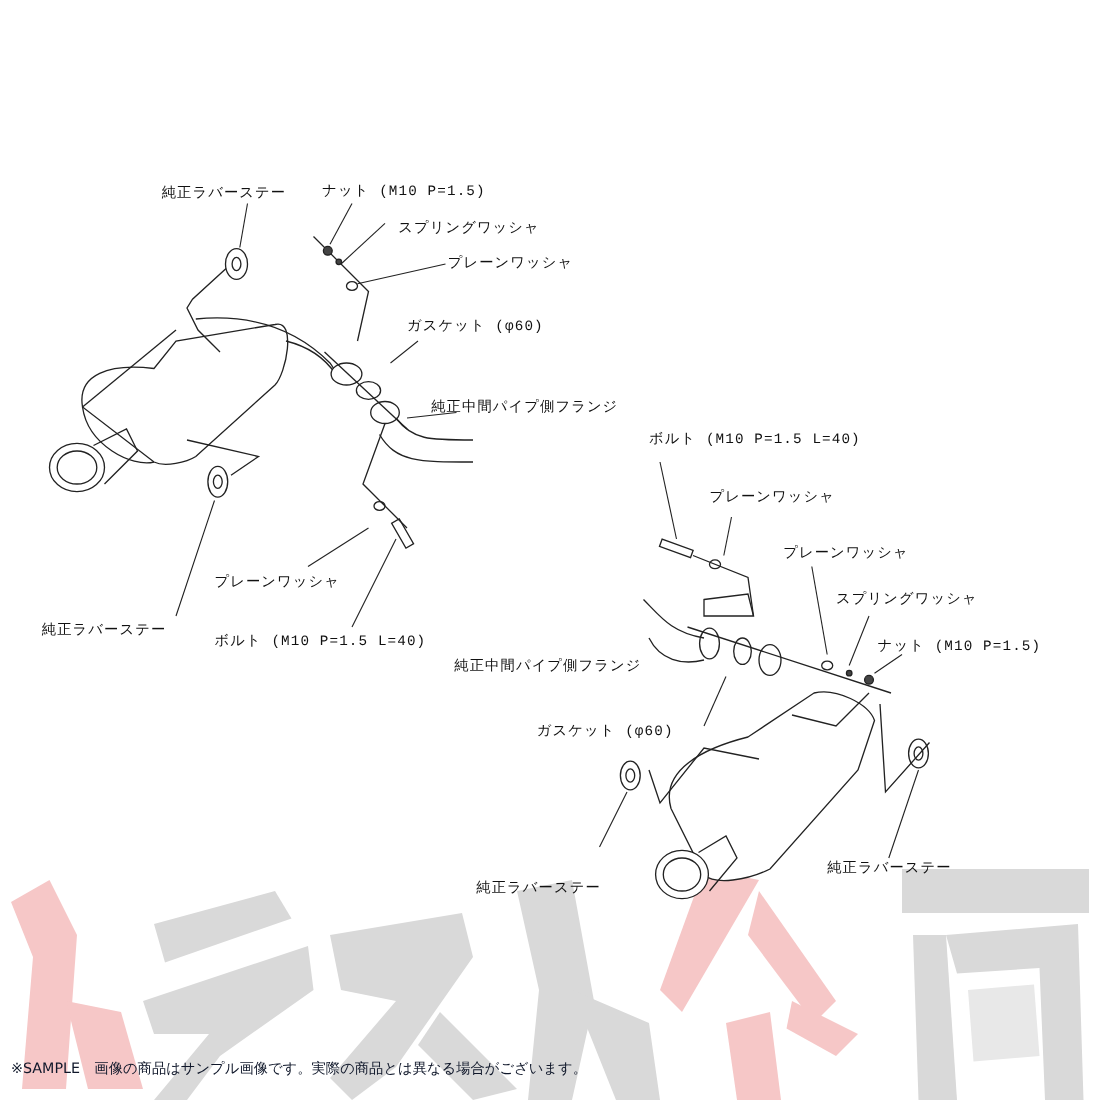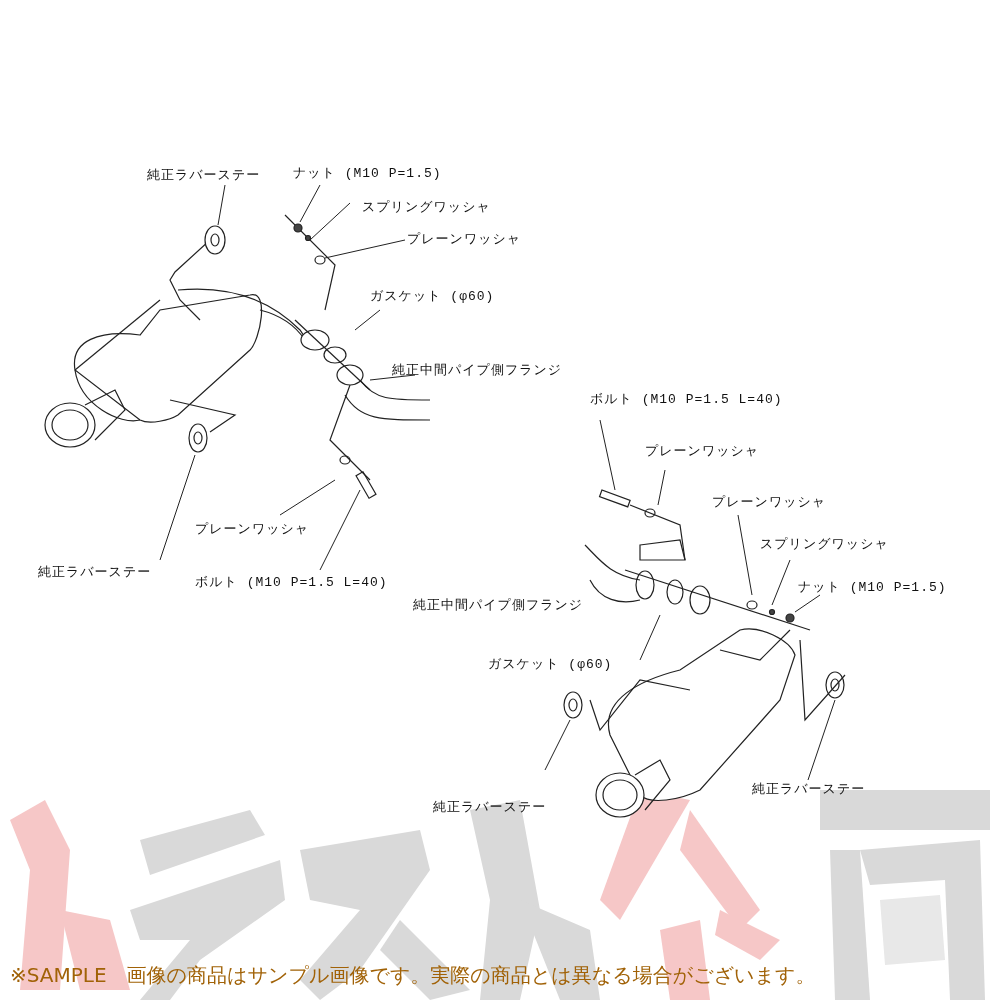--- a/index.html
+++ b/index.html
@@ -1,20 +1,20 @@
 <!DOCTYPE html>
 <html><head>
 <meta charset="utf-8">
 <style>
   html,body{margin:0;padding:0;background:#fff;}
   body{width:1000px;height:1000px;position:relative;overflow:hidden;font-family:"DejaVu Sans",sans-serif;}
   .wm{position:absolute;left:0;top:790px;width:1000px;height:210px;}
   .diagram{position:absolute;left:0;top:0;width:1000px;height:1000px;}
   .lbl{position:absolute;font-size:13px;color:#111;white-space:nowrap;letter-spacing:1px;font-family:Liberation Mono, monospace;}
-  .footer{position:absolute;left:10px;top:962px;font-size:20px;color:#a16207;white-space:nowrap;font-family:"DejaVu Sans",sans-serif;}
+  .footer{position:absolute;left:10px;top:962px;font-size:13px;color:#0f172a;white-space:nowrap;font-family:"DejaVu Sans",sans-serif;}
 </style>
 </head>
 <body>
 
 <svg class="wm" viewBox="0 0 1000 210">
   <g>
     <path d="M10 30 L45 10 L70 60 L60 200 L20 200 L30 80 Z" fill="#f6c7c7"></path>
     <path d="M60 120 L110 130 L130 200 L80 200 Z" fill="#f6c7c7"></path>
   </g>
   <g fill="#d9d9d9">

